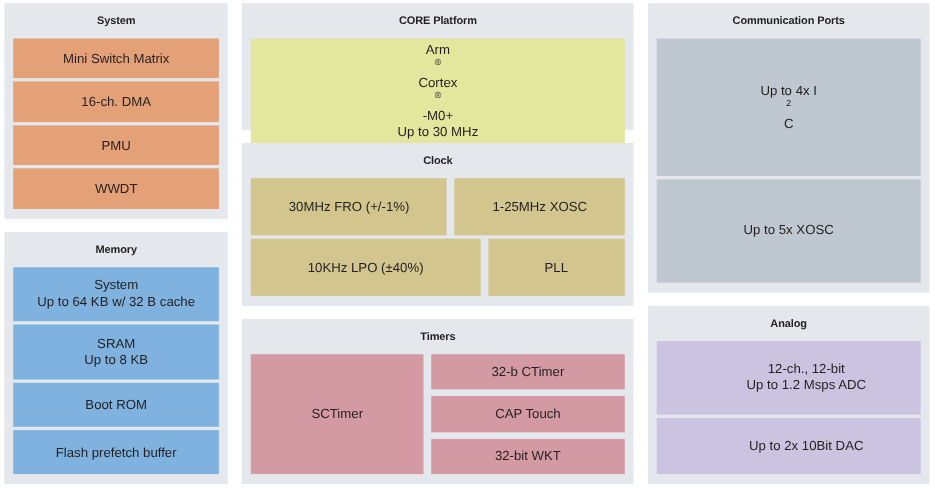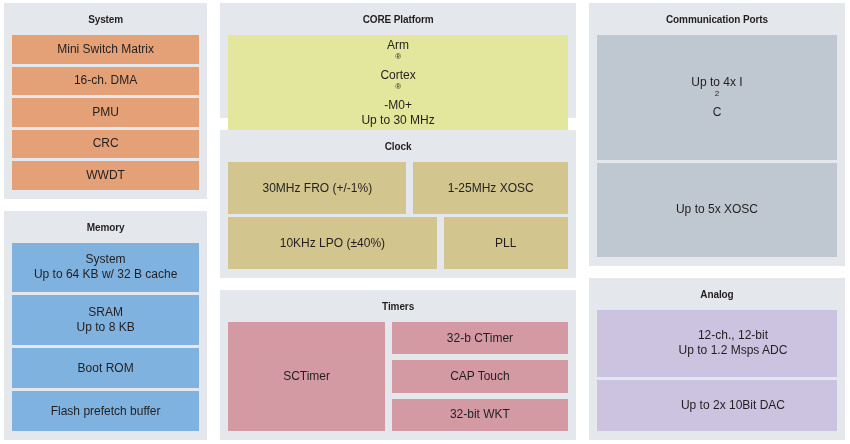--- a/index.html
+++ b/index.html
@@ -123,23 +123,20 @@
         <div class="block c-orange">
           <span>Mini Switch Matrix</span>
         </div>
         <div class="block c-orange">
           <span>16-ch. DMA</span>
         </div>
         <div class="block c-orange">
           <span>PMU</span>
         </div>
         <div class="block c-orange">
-          <span>CRC</span>
-        </div>
-        <div class="block c-orange">
           <span>WWDT</span>
         </div>
       </div>
     </div>
 
     <div class="panel p-memory">
       <div class="panel-title">Memory</div>
       <div class="blocks">
         <div class="block c-blue">
           <div>

